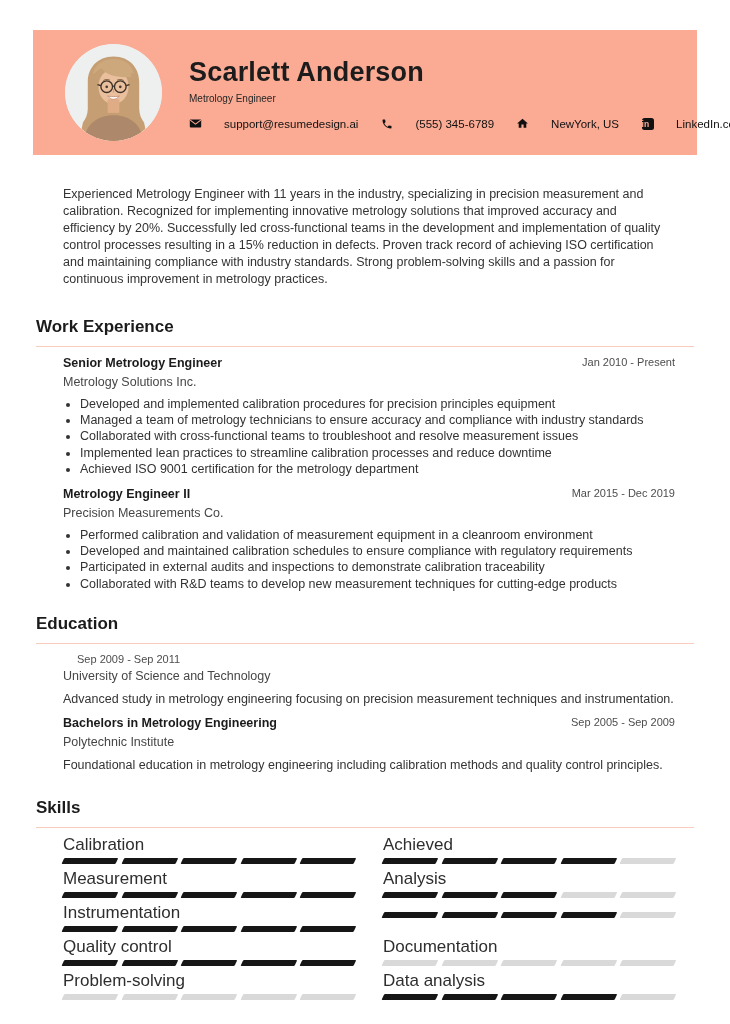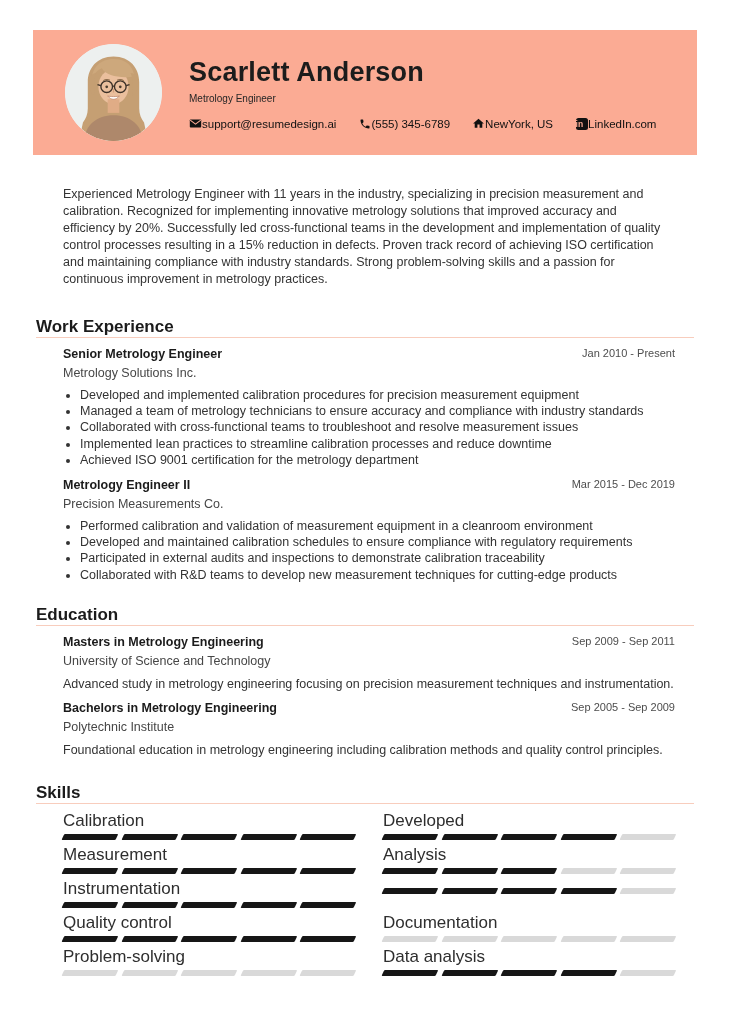--- a/index.html
+++ b/index.html
@@ -17,40 +17,40 @@
     display: flex; align-items: center;
   }
   .photo-wrap {
     width: 97px; height: 97px; margin-left: 32px; flex: none;
     border-radius: 50%; overflow: hidden; background: #edf0ef;
   }
   .id-block { margin-left: 27px; padding-top: 2px; }
   .name { font-size: 27px; font-weight: 700; color: #1c1c1c; letter-spacing: .2px; line-height: 1.15; }
   .role { font-size: 10px; color: #262626; margin-top: 5px; }
   .contacts { display: flex; align-items: center; gap: 22px; margin-top: 13px; }
-  .contact { display: flex; align-items: center; gap: 0; font-size: 11.5px; color: #111; white-space: nowrap; }
+  .contact { display: flex; align-items: center; gap: 22px; font-size: 11.5px; color: #111; white-space: nowrap; }
   .contact-icon { width: 13px; height: 13px; display: inline-flex; align-items: center; justify-content: center; }
   .contact-icon svg { display: block; }
   .li-badge {
     width: 12px; height: 12px; background: #111; border-radius: 2.5px;
     color: #fbab94; font-size: 8.5px; font-weight: 700; line-height: 12px; 
     display: inline-block;
   }
 
   
   .summary { margin: 31px 62px 0 63px; font-size: 12.5px; line-height: 17px; color: #333; }
 
   
   .section { margin: 0 36px; }
   .section-work { margin-top: 29px; }
   .section-education { margin-top: 22px; }
   .section-skills { margin-top: 24px; }
   .section-heading {
     font-size: 17px; font-weight: 700; color: #1b1b1b;
-    border-bottom: 1px solid #f8cdbd; line-height: 20px;
+    padding-bottom: 9px; border-bottom: 1px solid #f8cdbd; line-height: 20px;
   }
   .entries { margin: 9px 19px 0 27px; }
 
   .entry-head { display: flex; justify-content: space-between; align-items: flex-start; }
   .entry-title { font-size: 12.5px; font-weight: 700; color: #1b1b1b; line-height: 15px; }
   .entry-date { font-size: 11px; color: #4d4d4d; flex: none; margin-left: 14px; }
   .entry-sub { font-size: 12.5px; color: #464646; margin-top: 4px; line-height: 15px; }
 
   ul.bullets { margin: 6px 0 10px 0; padding-left: 17px; }
   ul.bullets li { font-size: 12.5px; color: #333; line-height: 16.2px; }
@@ -152,21 +152,21 @@
   <div class="section section-work">
     <div class="section-heading">Work Experience</div>
     <div class="entries">
   <div class="job">
     <div class="entry-head">
       <span class="entry-title">Senior Metrology Engineer</span>
       <span class="entry-date">Jan 2010 - Present</span>
     </div>
     <div class="entry-sub">Metrology Solutions Inc.</div>
     <ul class="bullets">
-            <li>Developed and implemented calibration procedures for precision measurement equipment</li>
+            <li>Developed and implemented calibration procedures for precision principles equipment</li>
             <li>Managed a team of metrology technicians to ensure accuracy and compliance with industry standards</li>
             <li>Collaborated with cross-functional teams to troubleshoot and resolve measurement issues</li>
             <li>Implemented lean practices to streamline calibration processes and reduce downtime</li>
             <li>Achieved ISO 9001 certification for the metrology department</li>
           </ul>
   </div>
 
   <div class="job">
     <div class="entry-head">
       <span class="entry-title">Metrology Engineer II</span>
@@ -181,21 +181,20 @@
           </ul>
   </div>
 </div>
   </div>
 
   <div class="section section-education">
     <div class="section-heading">Education</div>
     <div class="entries">
   <div class="degree">
     <div class="entry-head">
-      <span class="entry-title">Masters in Metrology Engineering</span>
       <span class="entry-date">Sep 2009 - Sep 2011</span>
     </div>
     <div class="entry-sub">University of Science and Technology</div>
     <div class="edu-desc">Advanced study in metrology engineering focusing on precision measurement techniques and instrumentation.</div>
   </div>
 
   <div class="degree">
     <div class="entry-head">
       <span class="entry-title">Bachelors in Metrology Engineering</span>
       <span class="entry-date">Sep 2005 - Sep 2009</span>
@@ -258,21 +257,21 @@
     <div class="skill-bar">
             <div class="seg" style="background: rgb(217, 217, 217);"></div>
             <div class="seg" style="background: rgb(217, 217, 217);"></div>
             <div class="seg" style="background: rgb(217, 217, 217);"></div>
             <div class="seg" style="background: rgb(217, 217, 217);"></div>
             <div class="seg" style="background: rgb(217, 217, 217);"></div>
           </div>
   </div>
 
   <div class="skill">
-    <div class="skill-label">Developed</div>
+    <div class="skill-label">Achieved</div>
     <div class="skill-bar">
             <div class="seg" style="background: rgb(22, 22, 22);"></div>
             <div class="seg" style="background: rgb(22, 22, 22);"></div>
             <div class="seg" style="background: rgb(22, 22, 22);"></div>
             <div class="seg" style="background: rgb(22, 22, 22);"></div>
             <div class="seg" style="background: rgb(217, 217, 217);"></div>
           </div>
   </div>
 
   <div class="skill">

